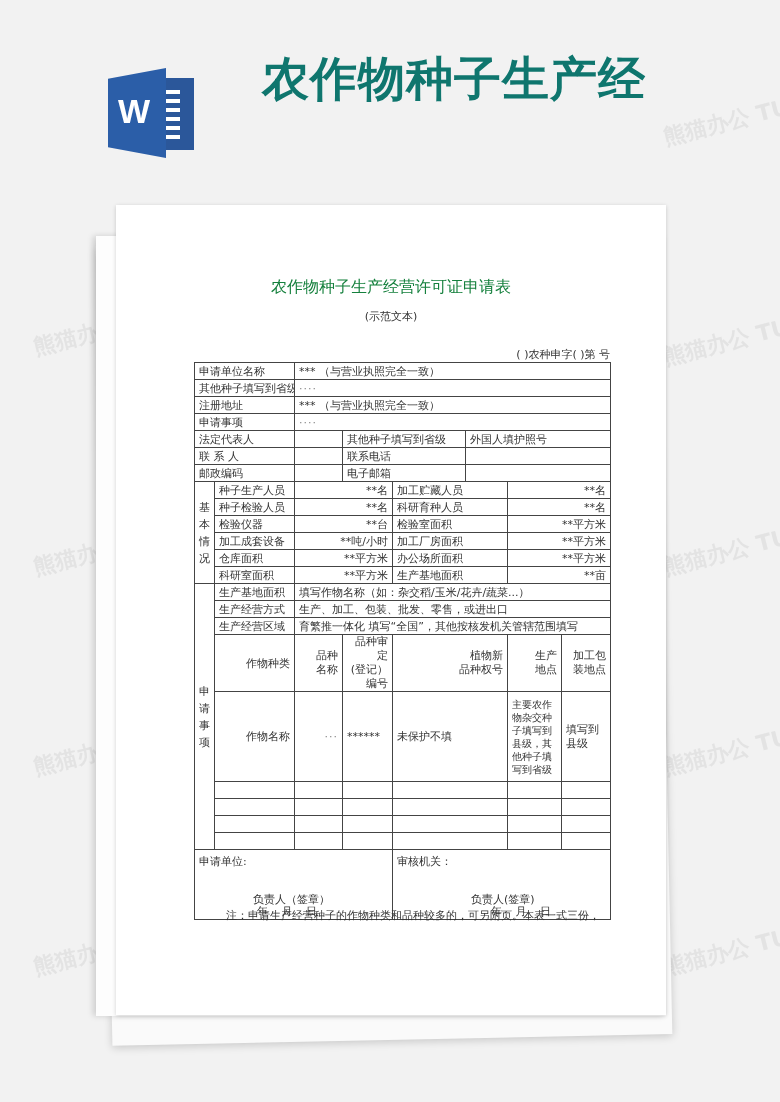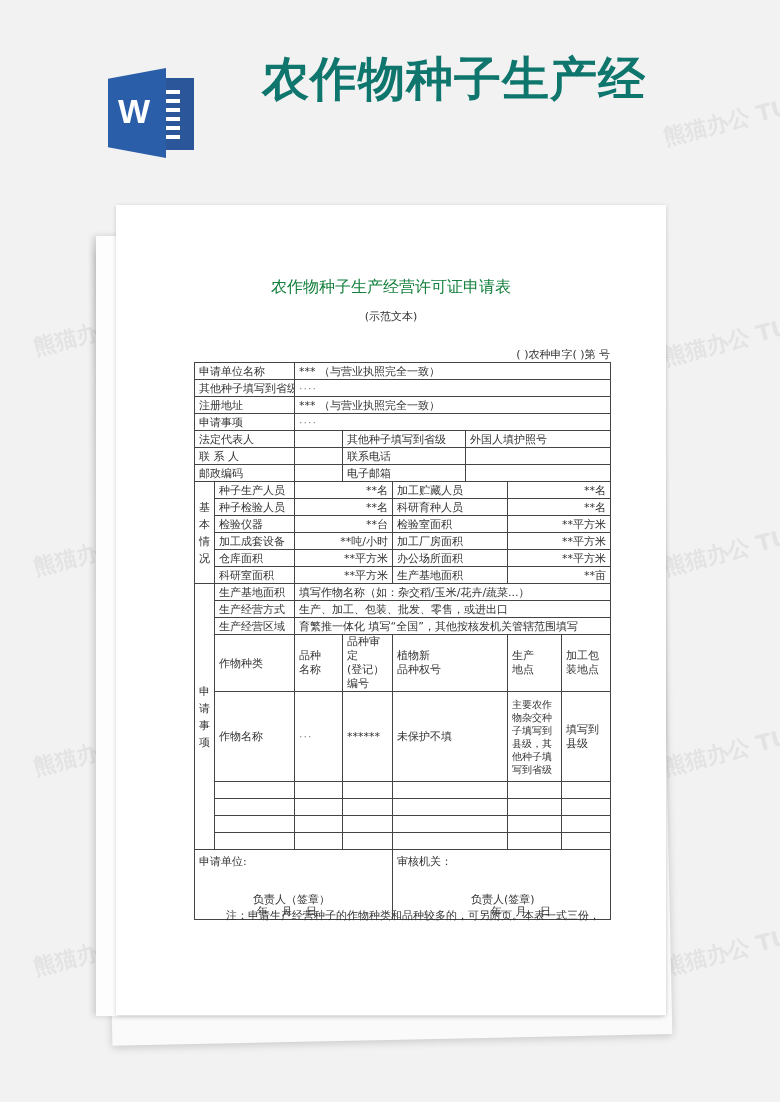--- a/index.html
+++ b/index.html
@@ -58,21 +58,21 @@
   
   .form-table {
     position: absolute; left: 78px; top: 157px; width: 416px;
     border-collapse: collapse; table-layout: fixed; font-size: 11px; color: #333;
   }
   .form-table td {
     border: 1px solid #444; padding: 0 4px; height: 17px; line-height: 15px;
     white-space: nowrap; overflow: hidden; vertical-align: middle;
   }
   .form-table td.r { text-align: right; }
-  .form-table td.c { text-align: left; }
+  .form-table td.c { text-align: right; }
   .form-table td.wrap { white-space: normal; line-height: 14px; }
   .form-table td.vlabel { text-align: center; white-space: normal; width: 20px; padding: 0; line-height: 17px; }
   .dots { color: #888; letter-spacing: 1px; }
   .sign-cell { height: 70px !important; vertical-align: top !important; padding-top: 4px !important; position: relative; }
   .sign-cell .who { position: absolute; top: 42px; font-size: 11px; }
   .sign-cell .date { position: absolute; top: 54px; font-size: 11px; word-spacing: 10px; }
   .note {
     position: absolute; left: 78px; top: 700px; width: 420px;
     font-size: 11px; line-height: 21px; color: #333; text-indent: 32px;
   }

